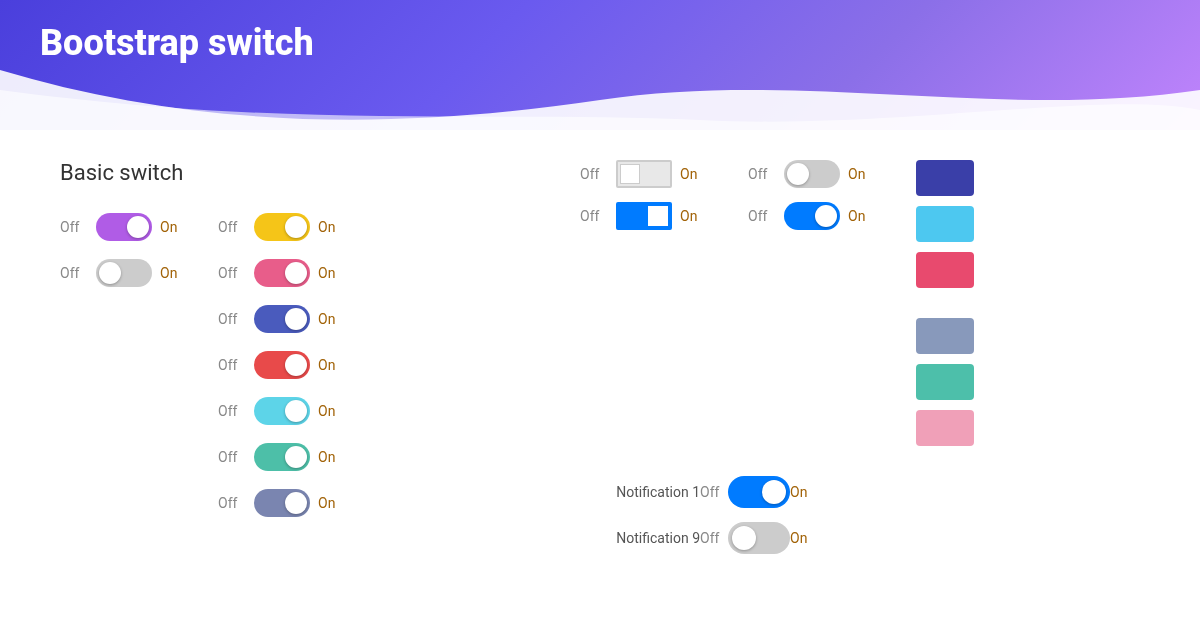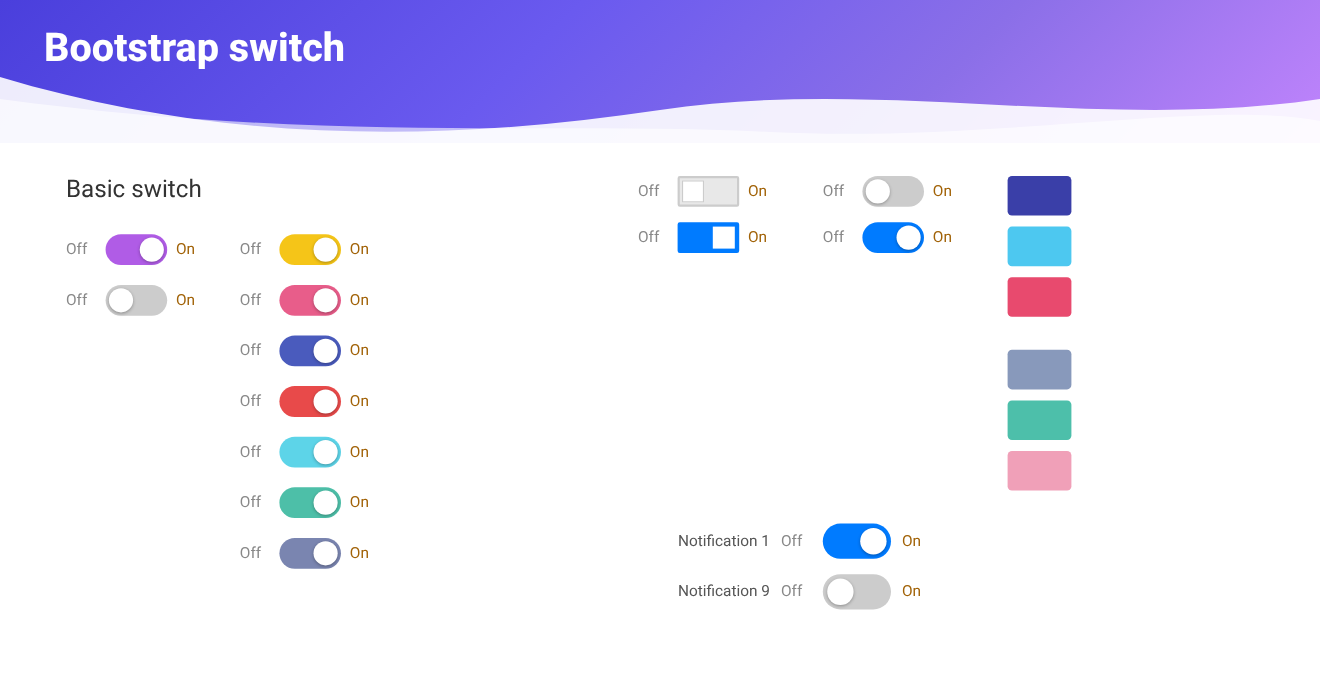--- a/index.html
+++ b/index.html
@@ -216,21 +216,21 @@
 
     
     .notification-section {
       margin-top: 20px;
     }
 
     .notification-row {
       display: flex;
       align-items: center;
       margin-bottom: 14px;
-      gap: 10px;
+      gap: 0;
     }
 
     .notification-label {
       font-size: 14px;
       color: #555;
       width: 100px;
       text-align: right;
     }
 
     

